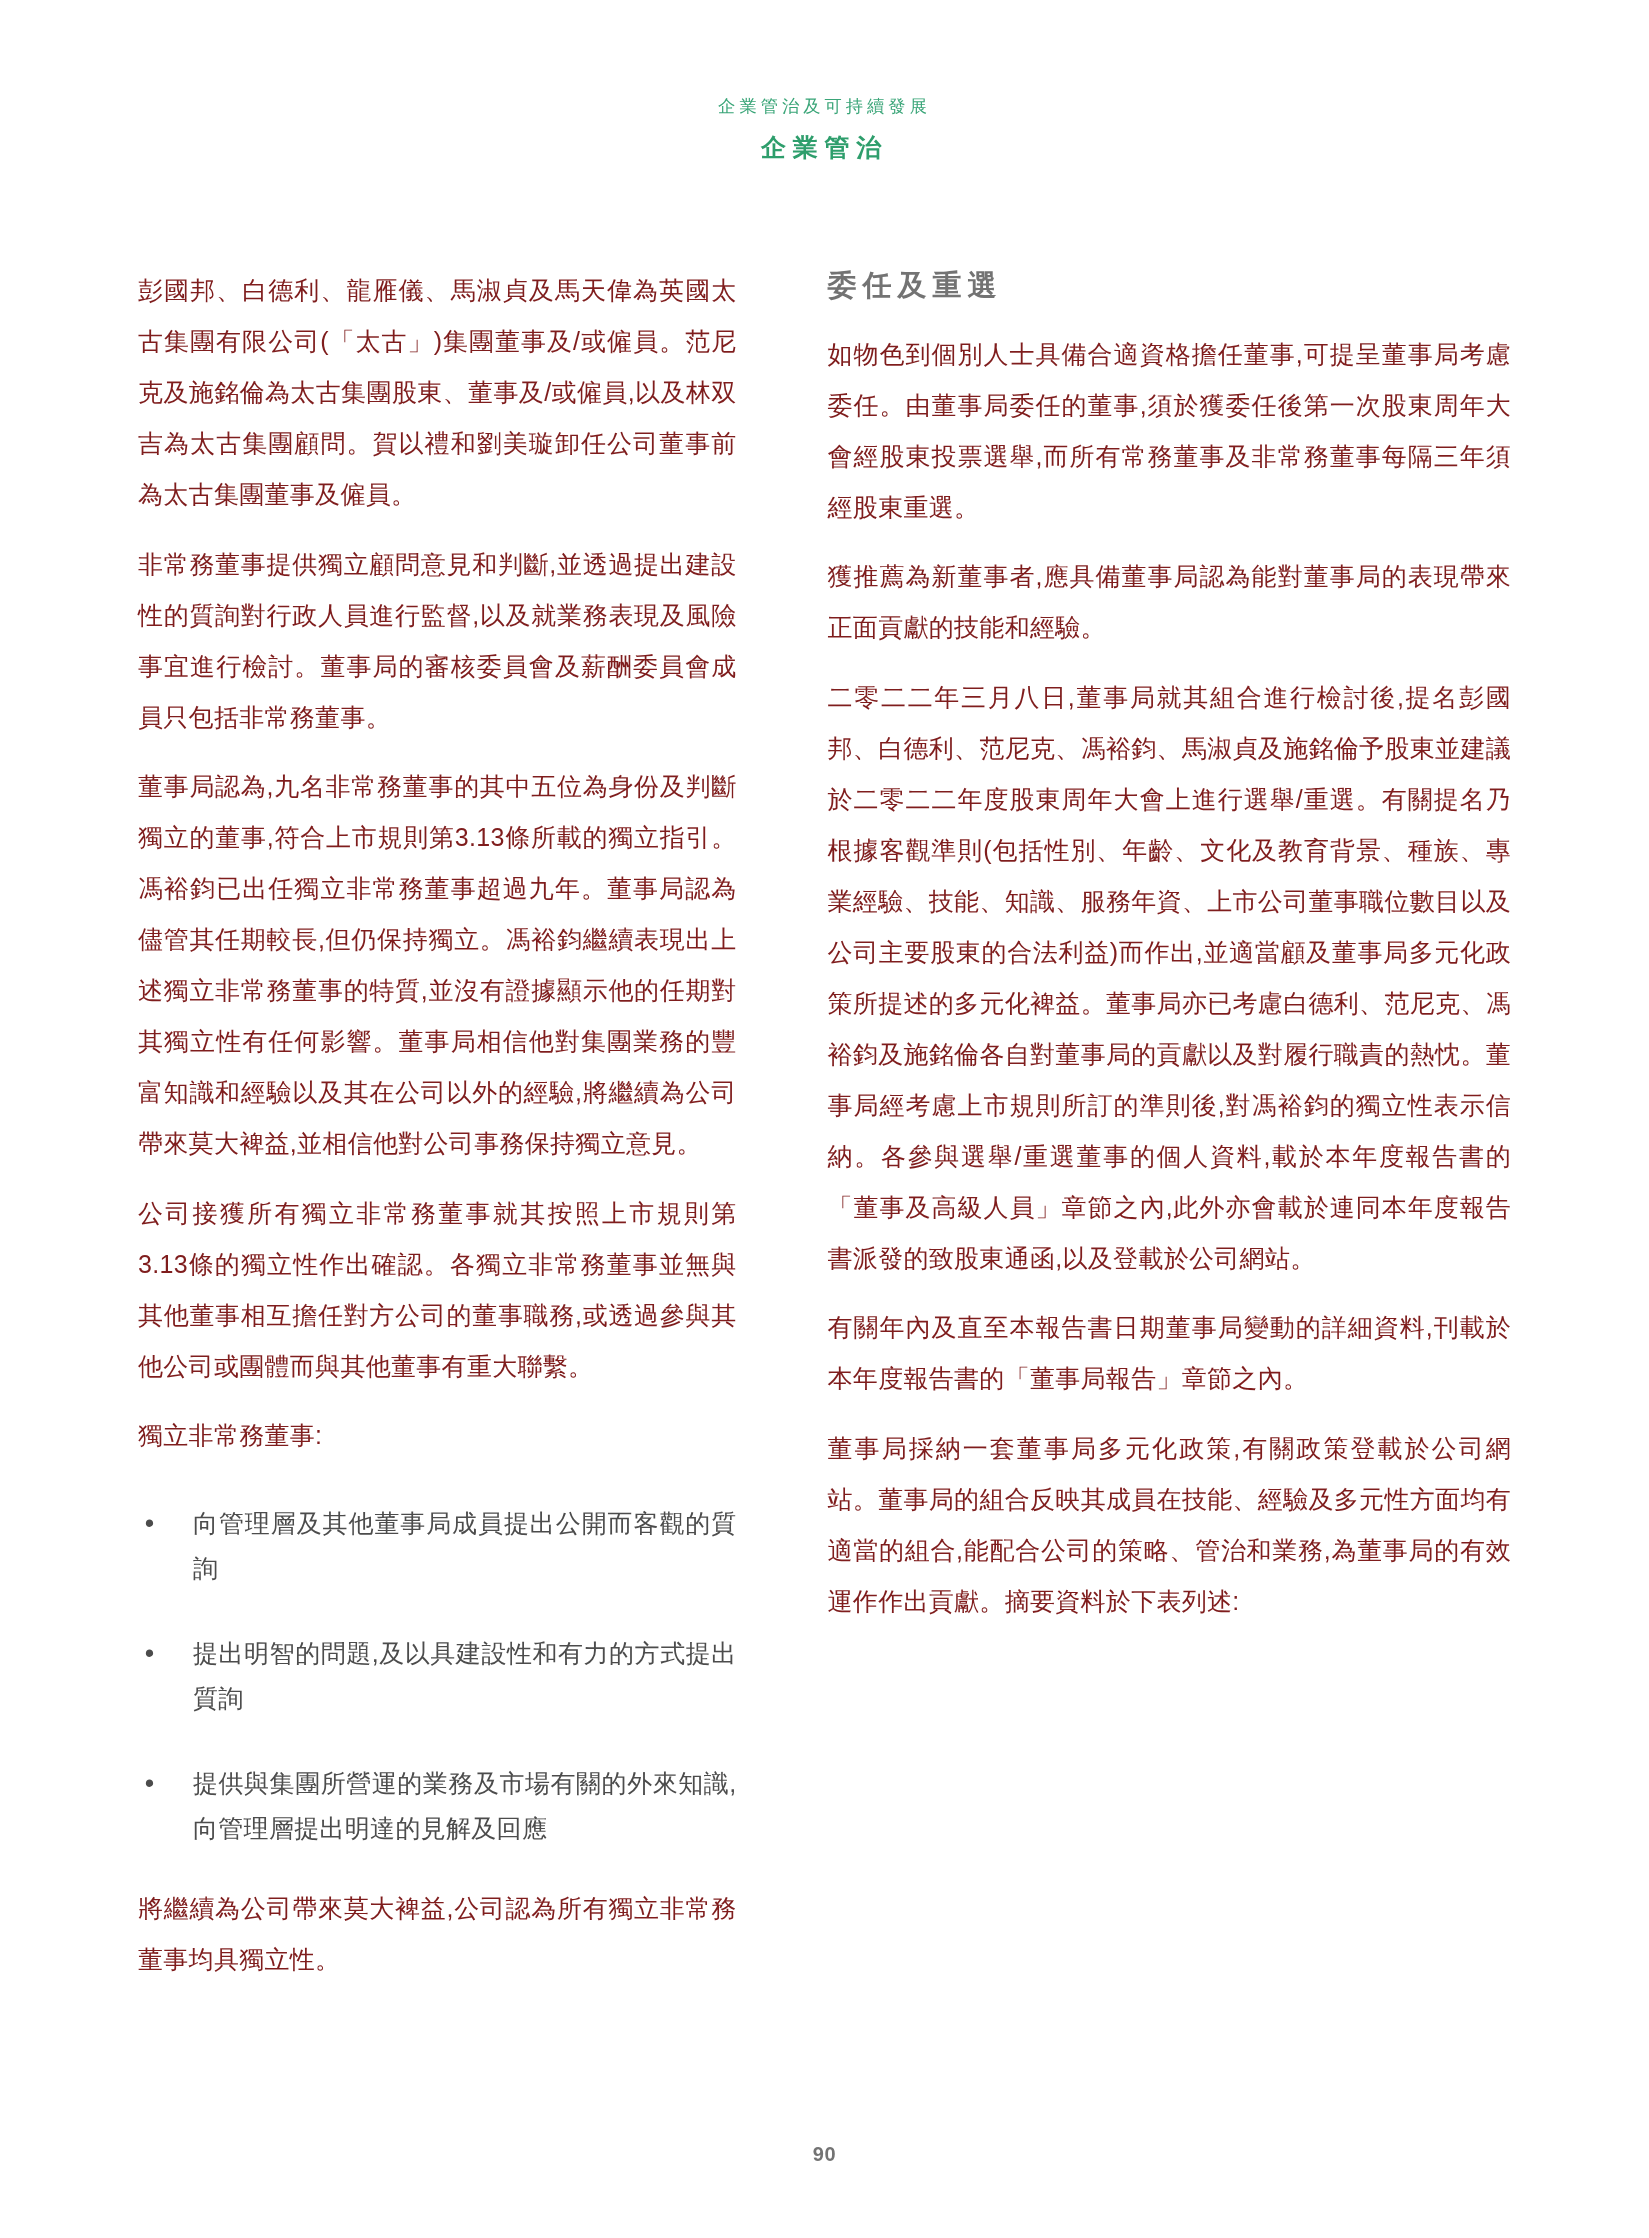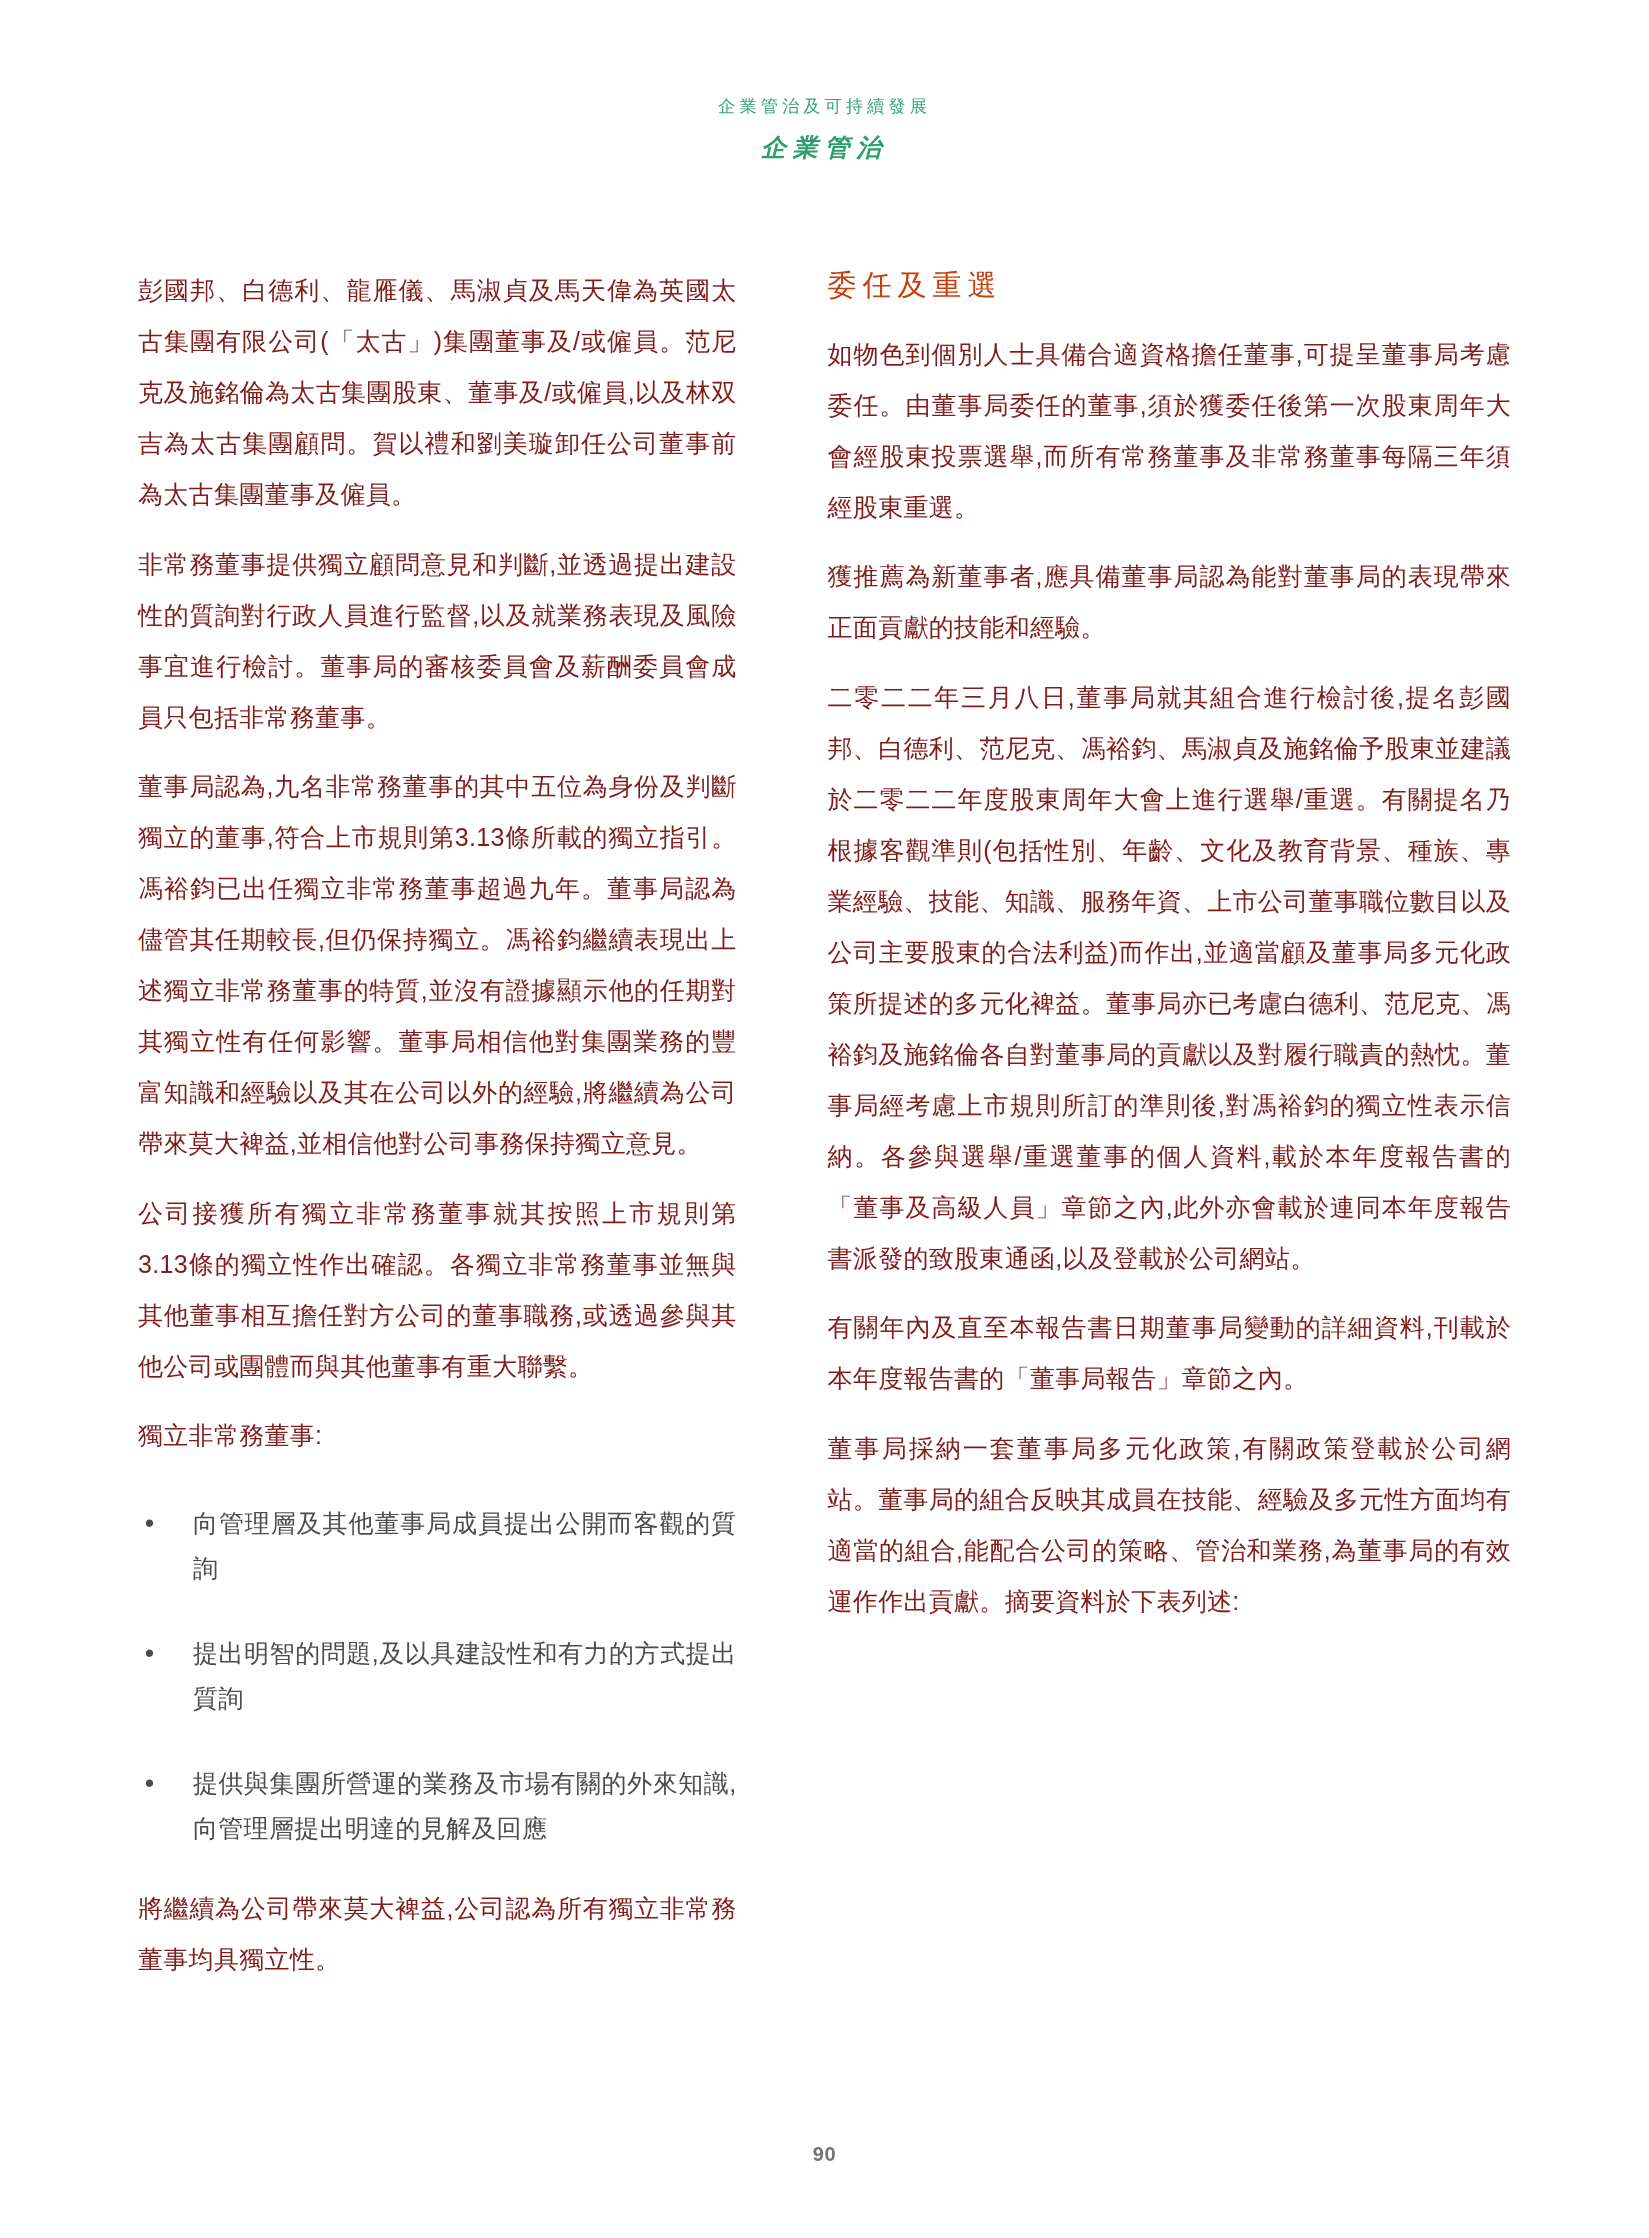--- a/index.html
+++ b/index.html
@@ -27,21 +27,20 @@
     letter-spacing: 4px;
     font-weight: 400;
     color: #3aa578;
   }
   .page-title {
     margin-top: 13.3px;
     font-size: 25px;
     letter-spacing: 6.7px;
     font-weight: 700;
     color: #2e9e6c;
-    font-style: italic;
   }
 
   
   .columns {
     position: absolute;
     top: 265px;
     left: 138px;
     width: 1373px;
     display: flex;
     gap: 91px;
@@ -59,23 +58,23 @@
     margin-bottom: 18.6px;
     letter-spacing: 0.3px;
   }
   .list-label {
     margin-bottom: 14.6px;
   }
 
   .section-heading {
     font-size: 29px;
     line-height: 41px;
-    font-weight: 400;
+    font-weight: 700;
     letter-spacing: 6px;
-    color: #c2410c;
+    color: #737373;
     margin: 0 0 22.6px 0;
   }
   .section-heading.second { margin-top: 44px; }
 
   ul.bullet-list {
     list-style: none;
     margin: 4px 0 32px 0;
     padding: 0;
   }
   ul.bullet-list li {

